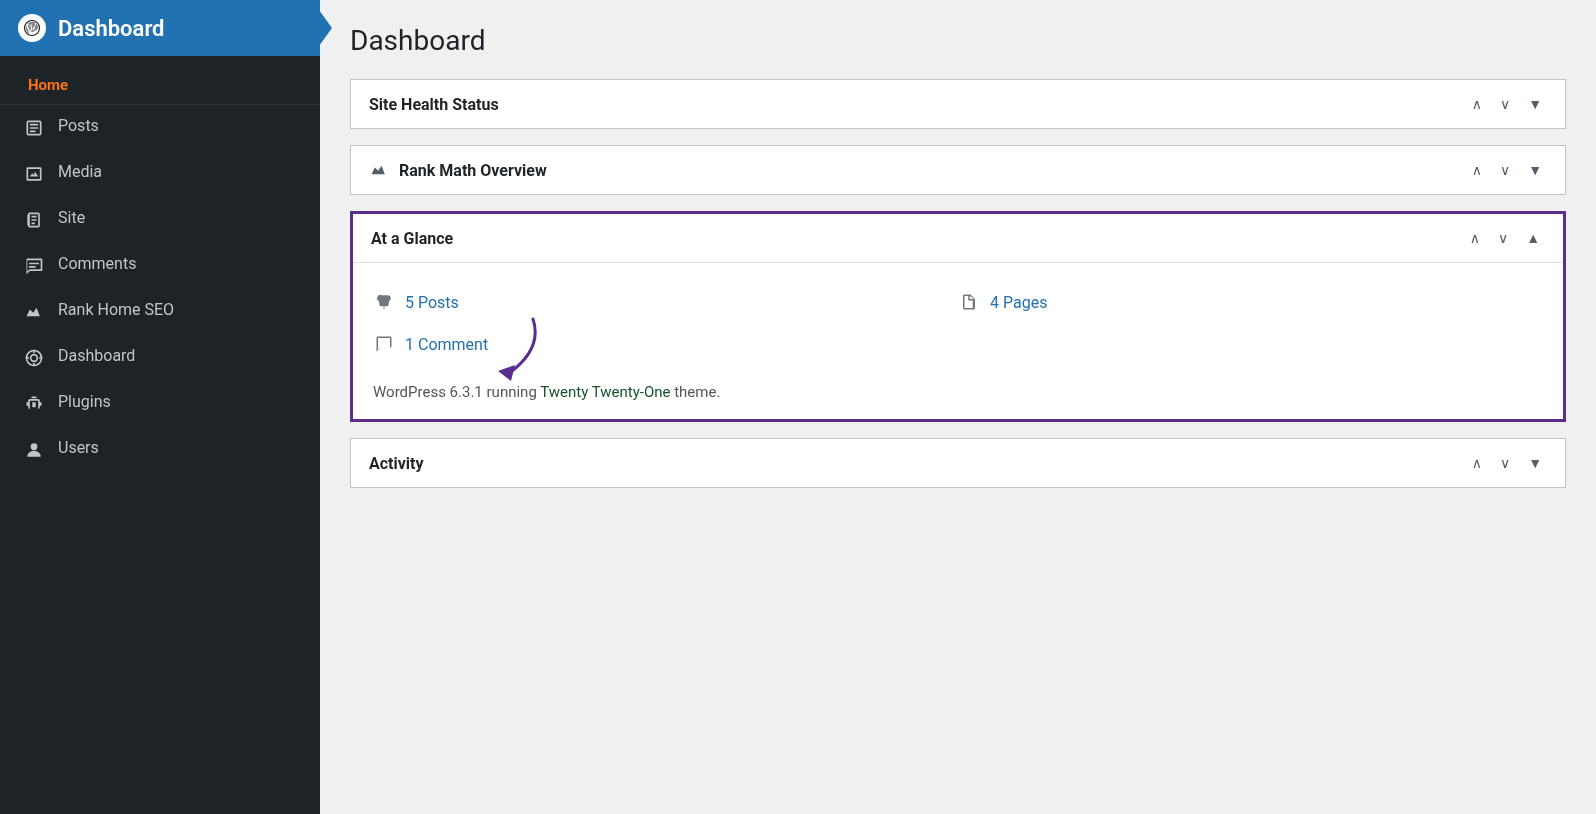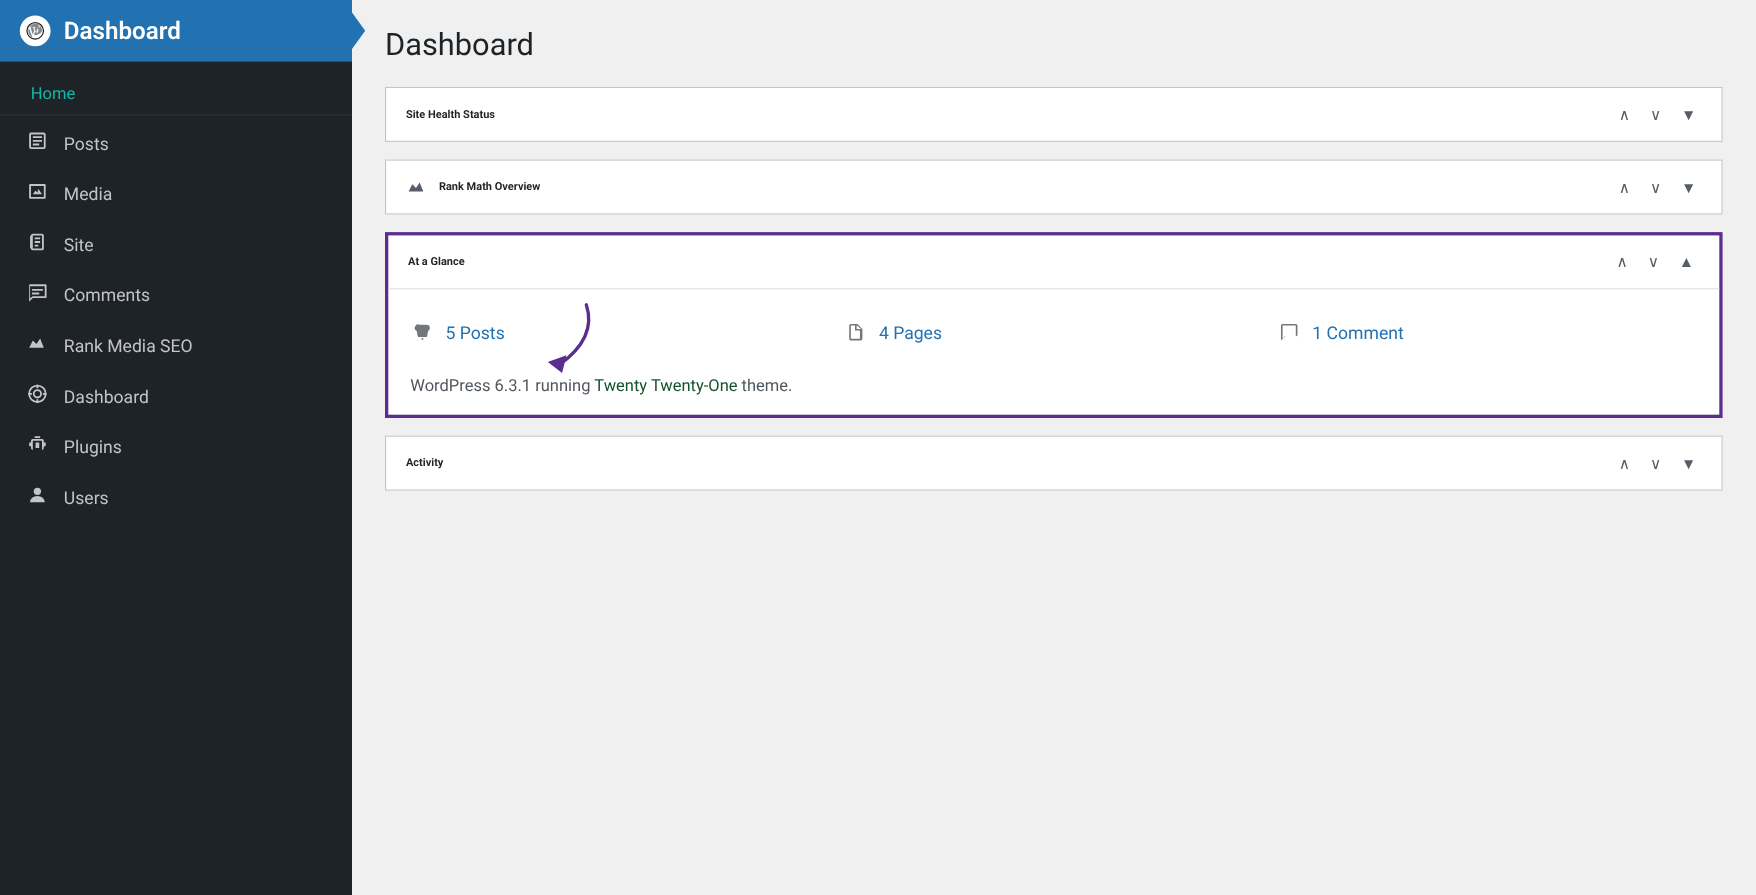--- a/index.html
+++ b/index.html
@@ -58,27 +58,27 @@
       border-bottom: 1px solid #2c3338;
     }
 
     .sidebar-sub-item {
       padding: 6px 18px 6px 28px;
       font-size: 15px;
       color: #c3c4c7;
       cursor: pointer;
     }
     .sidebar-sub-item.active {
-      color: #14b8a6;
-      font-weight: 400;
+      color: #f97316;
+      font-weight: 700;
     }
 
     .sidebar-nav-item {
       display: flex;
-      align-items: flex-end;
+      align-items: flex-start;
       gap: 12px;
       padding: 11px 18px;
       font-size: 16px;
       color: #c3c4c7;
       cursor: pointer;
       border-left: 4px solid transparent;
     }
 
     .sidebar-nav-icon { width: 24px; height: 24px; display: flex; align-items: center; justify-content: center; flex-shrink: 0; }
     .sidebar-nav-icon svg { width: 20px; height: 20px; fill: #c3c4c7; }
@@ -109,21 +109,21 @@
     }
 
     .widget-header {
       display: flex;
       align-items: center;
       padding: 14px 18px;
       justify-content: space-between;
     }
 
     .widget-title {
-      font-size: 10px;
+      font-size: 16px;
       font-weight: 700;
       color: #1d2327;
       display: flex;
       align-items: center;
       gap: 10px;
     }
 
     .widget-controls {
       display: flex;
       align-items: center;
@@ -139,22 +139,22 @@
       padding: 2px 5px;
     }
 
     .widget-body {
       border-top: 1px solid #e0e0e0;
       padding: 18px 20px;
     }
 
     .at-glance-grid {
       display: grid;
-      grid-template-columns: 1fr 1fr 1fr;
-      gap: 12px;
+      grid-template-columns: 1fr 1fr;
+      gap: 0;
       margin-bottom: 14px;
     }
 
     .at-glance-item {
       display: flex;
       align-items: center;
       gap: 10px;
       padding: 10px 0;
       font-size: 16px;
     }
@@ -243,21 +243,21 @@
     </div>
     <span>Comments</span>
   </div>
 
   <div class="sidebar-nav-item">
     <div class="sidebar-nav-icon">
       <svg viewBox="0 0 24 24" xmlns="http://www.w3.org/2000/svg">
           <path d="M3 17l4-8 4 4 4-6 4 10H3z"></path>
         </svg>
     </div>
-    <span>Rank Media SEO</span>
+    <span>Rank Home SEO</span>
   </div>
 
   <div class="sidebar-nav-item">
     <div class="sidebar-nav-icon">
       <svg viewBox="0 0 24 24" xmlns="http://www.w3.org/2000/svg">
           <path d="M12 2a10 10 0 110 20A10 10 0 0112 2zm0 2a8 8 0 100 16A8 8 0 0012 4zm0 3a5 5 0 110 10A5 5 0 0112 7zm0 2a3 3 0 100 6 3 3 0 000-6z"></path>
           <path d="M12 2v4M12 18v4M2 12h4M18 12h4" stroke="#c3c4c7" stroke-width="2"></path>
         </svg>
     </div>
     <span>Dashboard</span>

